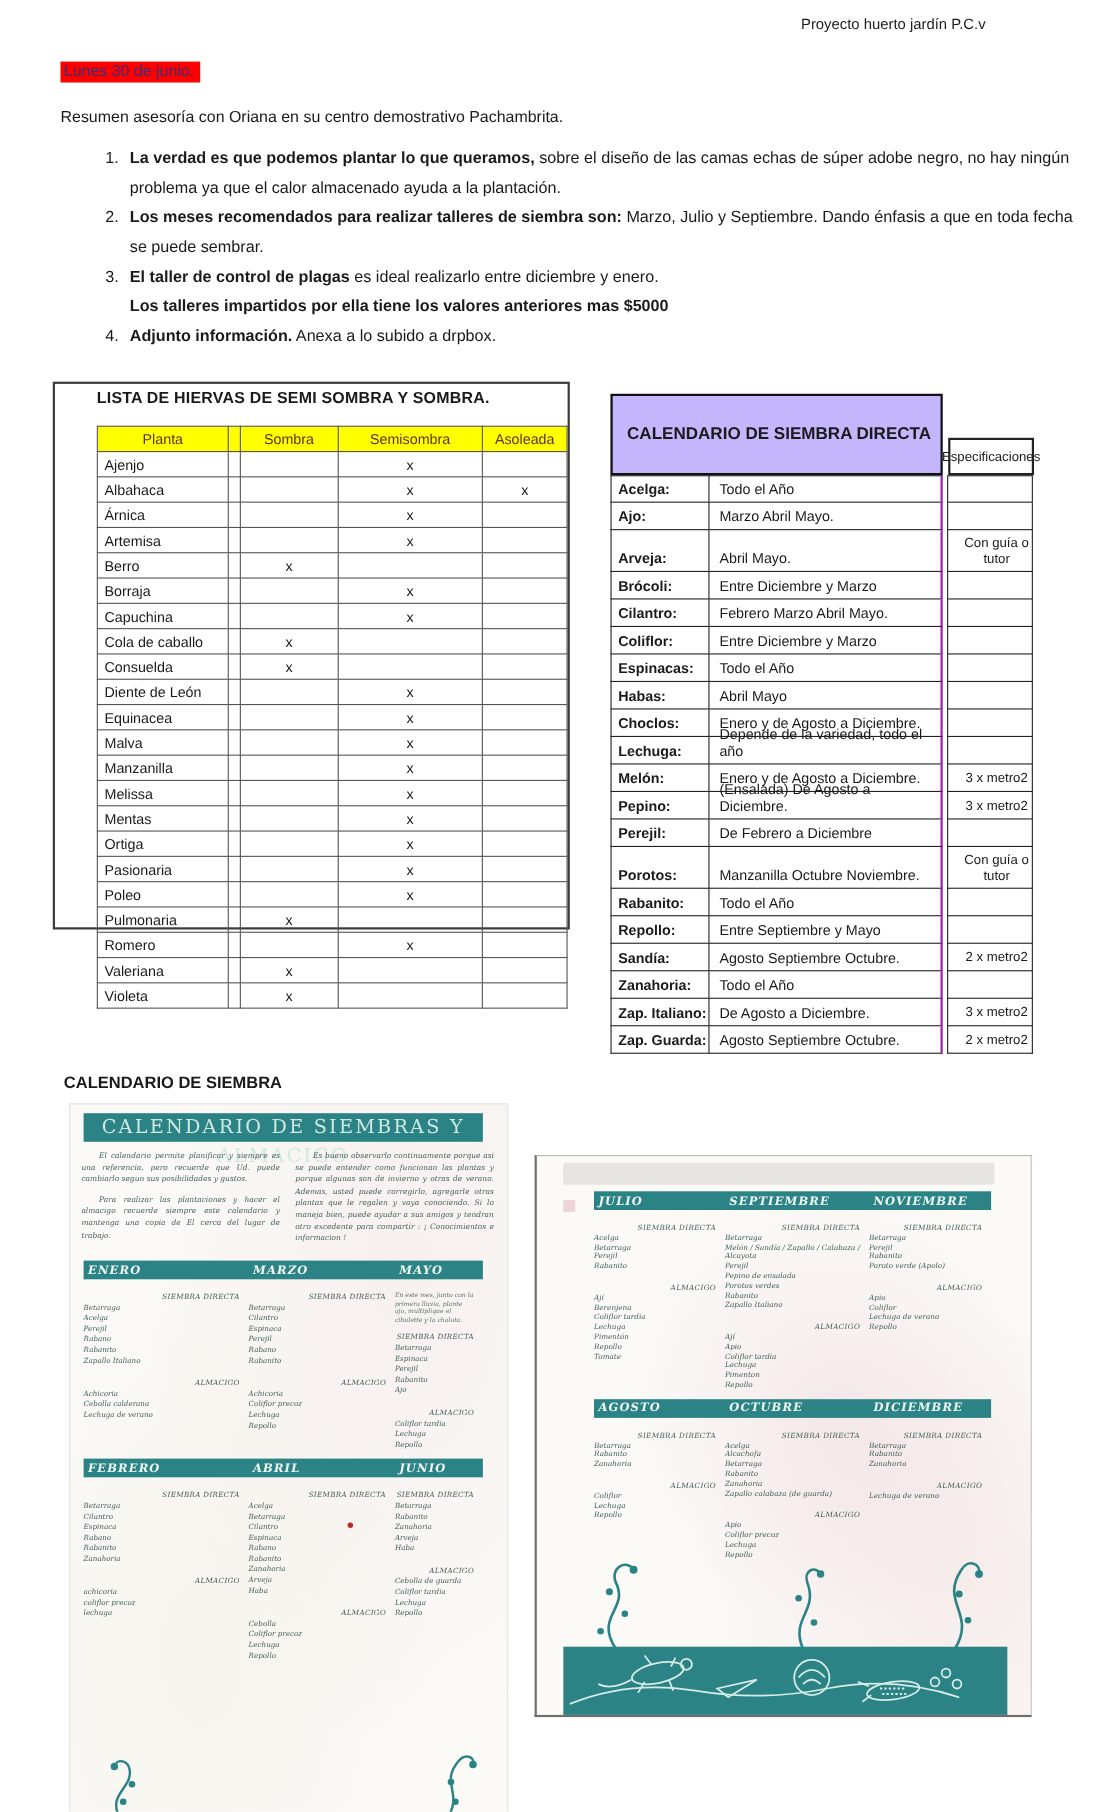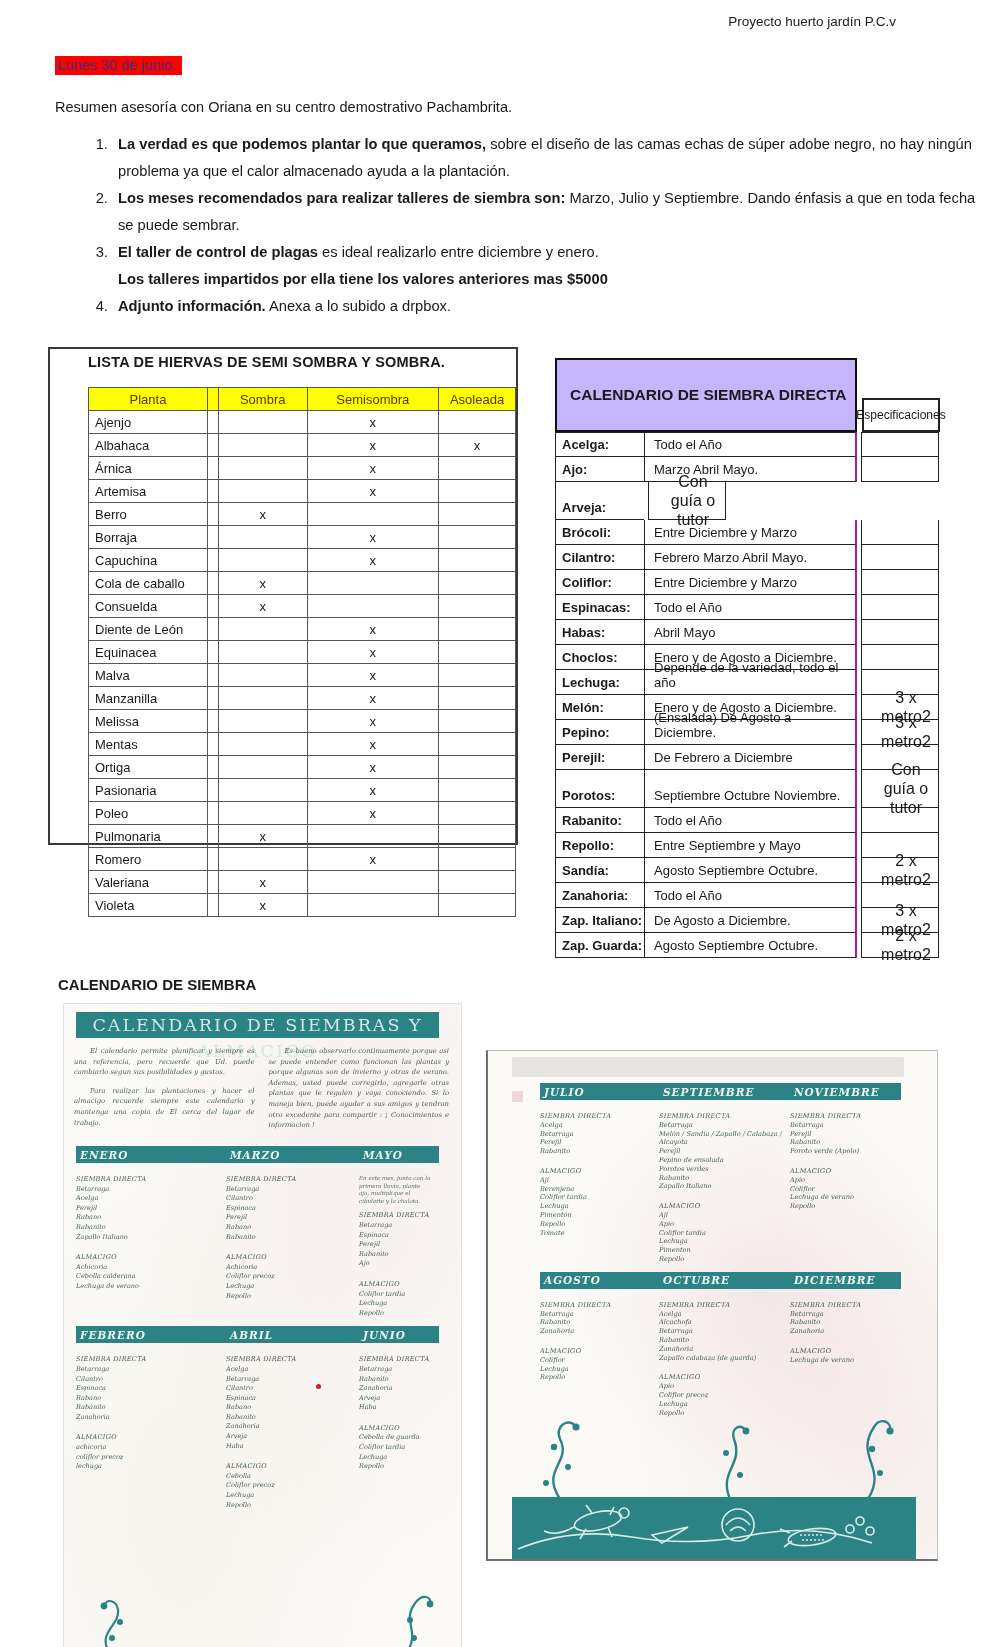--- a/index.html
+++ b/index.html
@@ -40,21 +40,21 @@
                  align-items:center;justify-content:center;line-height:1.25;background:#fff;}
   .srow{display:flex;height:25px;position:relative;}
   .srow.tall{height:38px;}
   .srow .crop{width:89px;border-left:1px solid #222;border-bottom:1px solid #222;
               box-sizing:border-box;font-weight:bold;font-size:13px;display:flex;
               align-items:flex-end;padding:0 0 4px 6px;}
   .srow .months{width:213px;border-left:1px solid #222;border-bottom:1px solid #222;
               border-right:2px solid #a21caf;box-sizing:border-box;font-size:13px;display:flex;
               align-items:flex-end;padding:0 0 4px 9px;}
   .srow .spec{width:78px;margin-left:4px;border:1px solid #222;border-top:none;
-              box-sizing:border-box;font-size:16px;display:flex;align-items:center;
+              box-sizing:border-box;font-size:12px;display:flex;align-items:center;
               justify-content:center;text-align:center;line-height:1.2;padding-left:12px;}
   .srow:first-of-type .crop,.srow:first-of-type .months{border-top:1px solid #222;}
   .srow:first-of-type .spec{border-top:1px solid #222;}
 
   
   .cal-heading{position:absolute;left:58px;top:976px;font-size:15px;font-weight:bold;}
 
   .scan{position:absolute;box-sizing:border-box;
         background:
           radial-gradient(ellipse at 75% 20%, rgba(228,196,202,.18), transparent 55%),
@@ -81,21 +81,21 @@
   .months-wrap-l{margin:0 22px 0 12px;}
   .months-wrap-r{margin:0 36px 0 52px;}
   .mband{background:#2b8386;height:17px;display:grid;align-items:center;
          color:#eef7f2;font-size:10.5px;font-weight:bold;letter-spacing:1px;
          padding-left:4px;box-sizing:border-box;margin-bottom:2px;}
   .grid-l{grid-template-columns:150px 133px 1fr;}
   .grid-r{grid-template-columns:119px 131px 1fr;}
   .mcols{display:grid;padding:10px 0 8px 0;}
   .mcols .mcol{padding-right:8px;}
   .mline,.mlabel{font-size:6.5px;line-height:9.6px;white-space:nowrap;}
-  .mlabel{color:#3e5a54;letter-spacing:.3px;}
+  .mlabel{color:#3e5a54;letter-spacing:.3px;text-align:right;}
   .malma{margin-top:11px;}
   .mnote{font-size:5.6px;line-height:7.6px;color:#57726b;margin-bottom:6px;white-space:normal;}
   .scan-right .mline,.scan-right .mlabel{font-size:6.6px;line-height:8.8px;}
 
   .ghost-band{margin:6px 33px 6px 24px;height:20px;background:#e7e5e1;border-radius:2px;}
   .red-dot{position:absolute;left:252px;top:380px;width:5px;height:5px;border-radius:50%;
            background:#cc2222;}
   .pink-square{position:absolute;left:24px;top:40px;width:11px;height:11px;background:#ecd6da;}
 
   .band-svg{position:absolute;}
@@ -306,20 +306,21 @@
           <div class="months">Todo el Año</div>
           <div class="spec"></div>
         </div>
         <div class="srow">
           <div class="crop">Ajo:</div>
           <div class="months">Marzo Abril Mayo.</div>
           <div class="spec"></div>
         </div>
         <div class="srow tall">
           <div class="crop">Arveja:</div>
+          <div class="months">Abril Mayo.</div>
           <div class="spec">Con guía o tutor</div>
         </div>
         <div class="srow">
           <div class="crop">Brócoli:</div>
           <div class="months">Entre Diciembre y Marzo</div>
           <div class="spec"></div>
         </div>
         <div class="srow">
           <div class="crop">Cilantro:</div>
           <div class="months">Febrero Marzo Abril Mayo.</div>
@@ -360,21 +361,21 @@
           <div class="months">(Ensalada) De Agosto a Diciembre.</div>
           <div class="spec">3  x metro2</div>
         </div>
         <div class="srow">
           <div class="crop">Perejil:</div>
           <div class="months">De Febrero a Diciembre</div>
           <div class="spec"></div>
         </div>
         <div class="srow tall">
           <div class="crop">Porotos:</div>
-          <div class="months">Septiembre Octubre Noviembre.</div>
+          <div class="months">Manzanilla Octubre Noviembre.</div>
           <div class="spec">Con guía o tutor</div>
         </div>
         <div class="srow">
           <div class="crop">Rabanito:</div>
           <div class="months">Todo el Año</div>
           <div class="spec"></div>
         </div>
         <div class="srow">
           <div class="crop">Repollo:</div>
           <div class="months">Entre Septiembre y Mayo</div>

